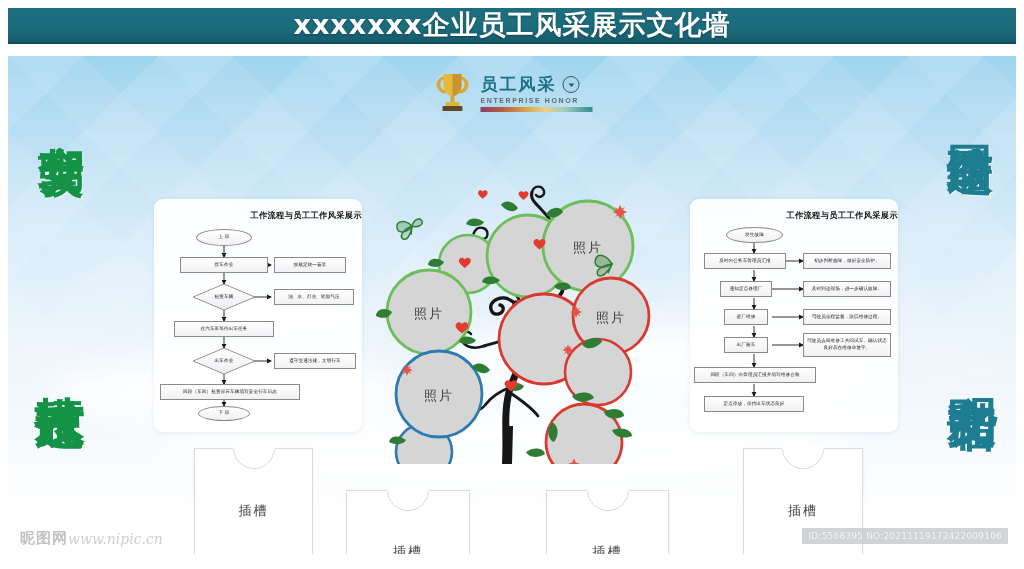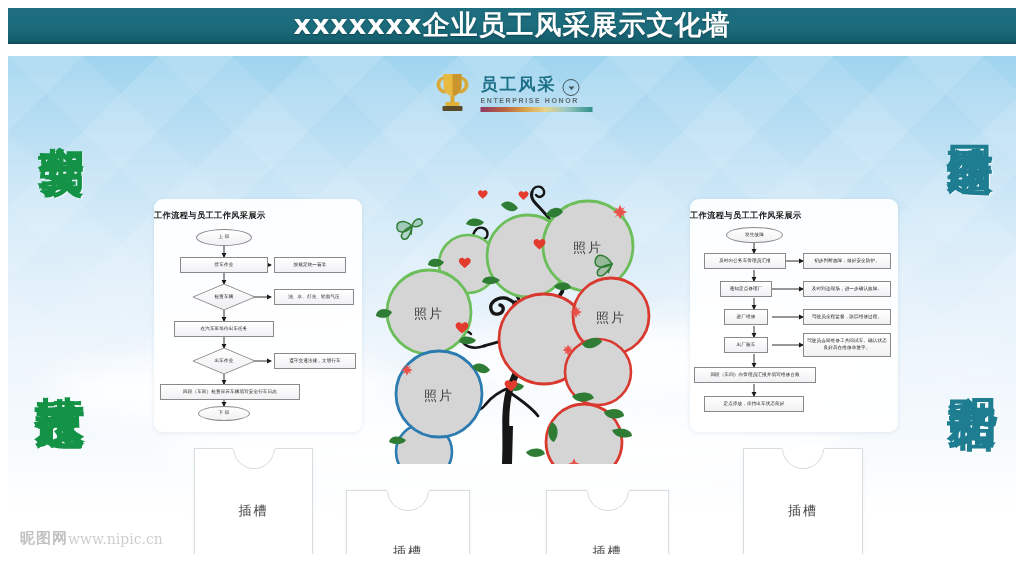--- a/index.html
+++ b/index.html
@@ -69,42 +69,42 @@
   #slogan-left-2  { left: 26px;  top: 300px; font-size: 50px; }
   #slogan-right-1 { right: 22px; top: 52px;  font-size: 46px; }
   #slogan-right-2 { right: 18px; top: 300px; font-size: 50px; }
 
   
   #logo {
     position: absolute; left: 50%; transform: translateX(-50%);
     top: 14px; display: flex; align-items: flex-start; gap: 7px;
   }
   #logo-texts { display:flex; flex-direction: column; gap: 1px; padding-top: 3px;}
-  #logo-row { display:flex; align-items:flex-end; gap:6px; }
+  #logo-row { display:flex; align-items:center; gap:6px; }
   #logo-cn { font-size: 17px; font-weight: bold; color: #1b6f86; letter-spacing: 2px;
              font-family:"DejaVu Sans","Liberation Sans",sans-serif; }
   #logo-en { font-size: 7px; color: #5f6b70; letter-spacing: 1.6px; font-weight: bold; }
   #logo-bar {
     width: 112px; height: 5px; margin-top: 2px;
     background: linear-gradient(90deg,#8e3a66 0%,#b85f42 20%,#d9a24a 40%,#e7d38a 58%,#9fc9c2 76%,#2f8f8a 100%);
   }
   #chev {
     width: 17px; height: 17px; border-radius: 50%; border: 1.4px solid #3f5560;
     display: flex; align-items: center; justify-content: center;
   }
 
   
   .panel {
     position: absolute; background: rgba(255,255,255,.92);
     border-radius: 9px; box-shadow: 0 1px 4px rgba(60,110,140,.12);
   }
   #panel-left  { left: 146px; top: 143px; width: 208px; height: 233px; }
   #panel-right { right: 118px; top: 143px; width: 208px; height: 233px; }
   .panel-title {
-    text-align: left; font-size: 8.2px; font-weight: bold; color: #111;
+    text-align: right; font-size: 8.2px; font-weight: bold; color: #111;
     font-family: "DejaVu Serif","Liberation Serif", serif;
     letter-spacing: .4px; padding-top: 11px;
   }
   .fc { position: relative; width: 100%; height: 198px; }
   .fc svg { position:absolute; left:0; top:0; }
   .node {
     position: absolute; border: 1px solid #8a8a8a;
     background: linear-gradient(180deg,#ffffff 0%,#f1f1f4 100%);
     display: flex; align-items: center; justify-content: center;
     text-align: center; color: #1a1a1a;
@@ -153,21 +153,21 @@
     position: absolute; left: 12px; bottom: 6px;
     display: flex; align-items: center; 
     opacity: .42; pointer-events: none;
   }
   #wm-cn {
     font-size: 15px; font-weight: bold; color: #6d6d6d;
     font-family: "DejaVu Sans","Liberation Sans",sans-serif; letter-spacing: 1px;
     text-shadow: 1px 1px 0 rgba(255,255,255,.8);
   }
   #wm-url {
-    font-size: 14px; color: #8b8b8b; 
+    font-size: 14px; color: #8b8b8b; font-style: italic;
     font-family: "DejaVu Serif","Liberation Serif", serif;
   }
   #wm-right {
     position: absolute; right: 8px; bottom: 10px;
     background: rgba(190,195,198,.72);
     color: #f2f4f5; font-size: 9px; letter-spacing: .2px;
     padding: 3px 6px; font-family: "DejaVu Sans","Liberation Sans",sans-serif;
     pointer-events: none;
   }
 </style>
@@ -425,16 +425,17 @@
       </div>
       <div id="slot-4" class="slot">
         <span class="notch"></span>
         <span class="slot-text">插槽</span>
       </div>
 
       <div id="wm-left">
         <span id="wm-cn">昵图网</span>
         <span id="wm-url">www.nipic.cn</span>
       </div>
+      <div id="wm-right">ID:5568395 NO:20211119172422009106</div>
 
     </div>
   </div>
 </div>
 
 </body></html>

